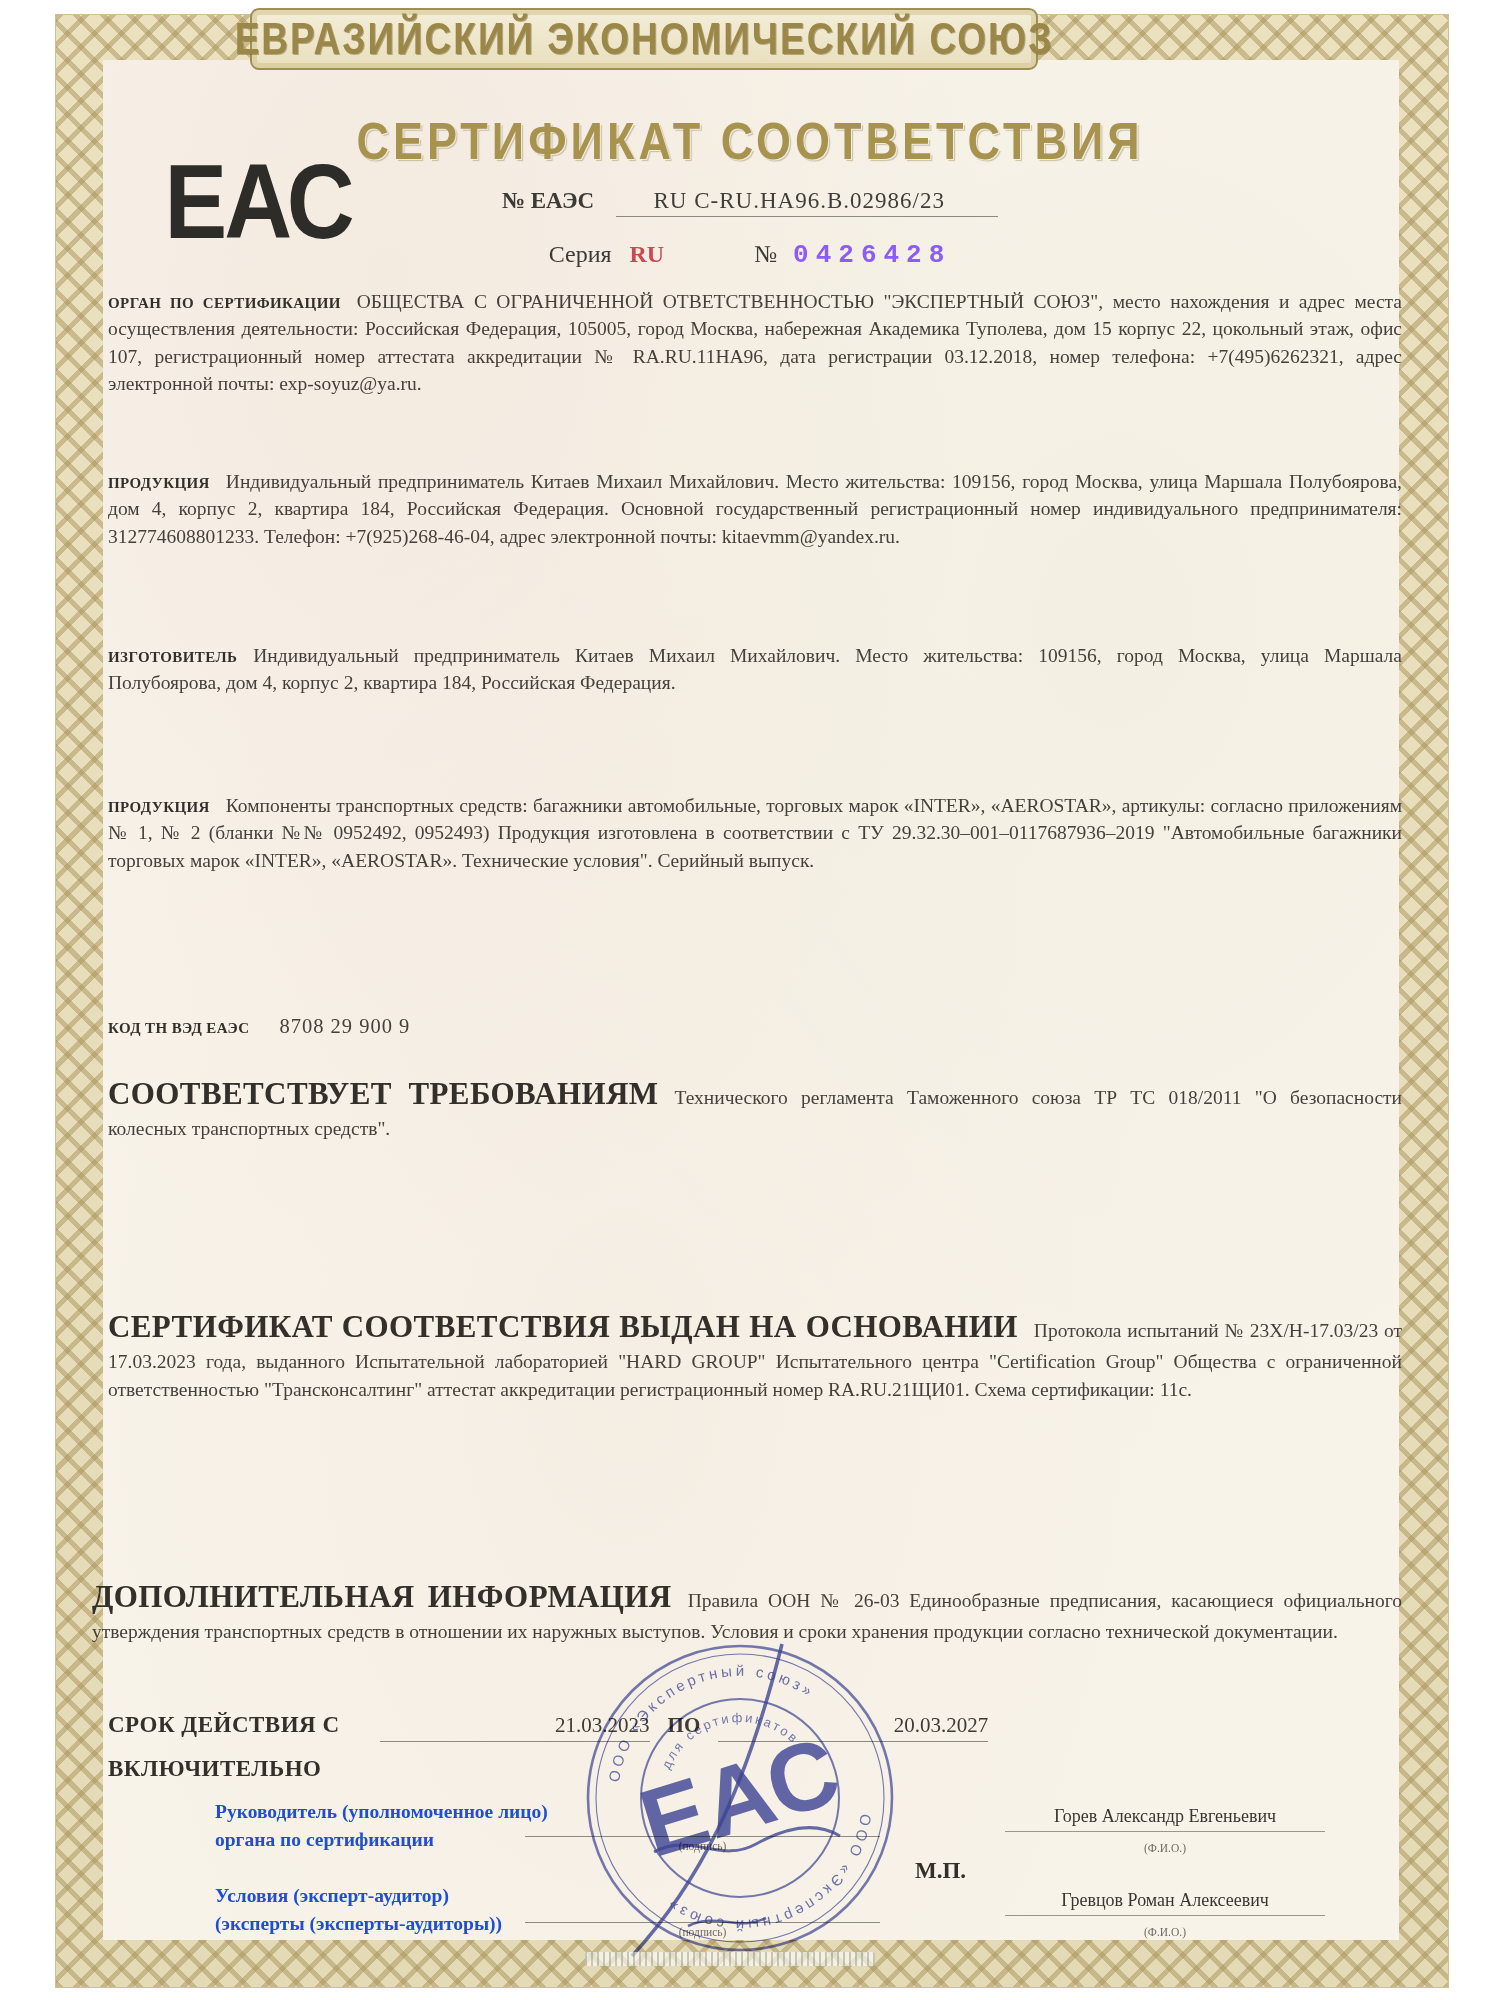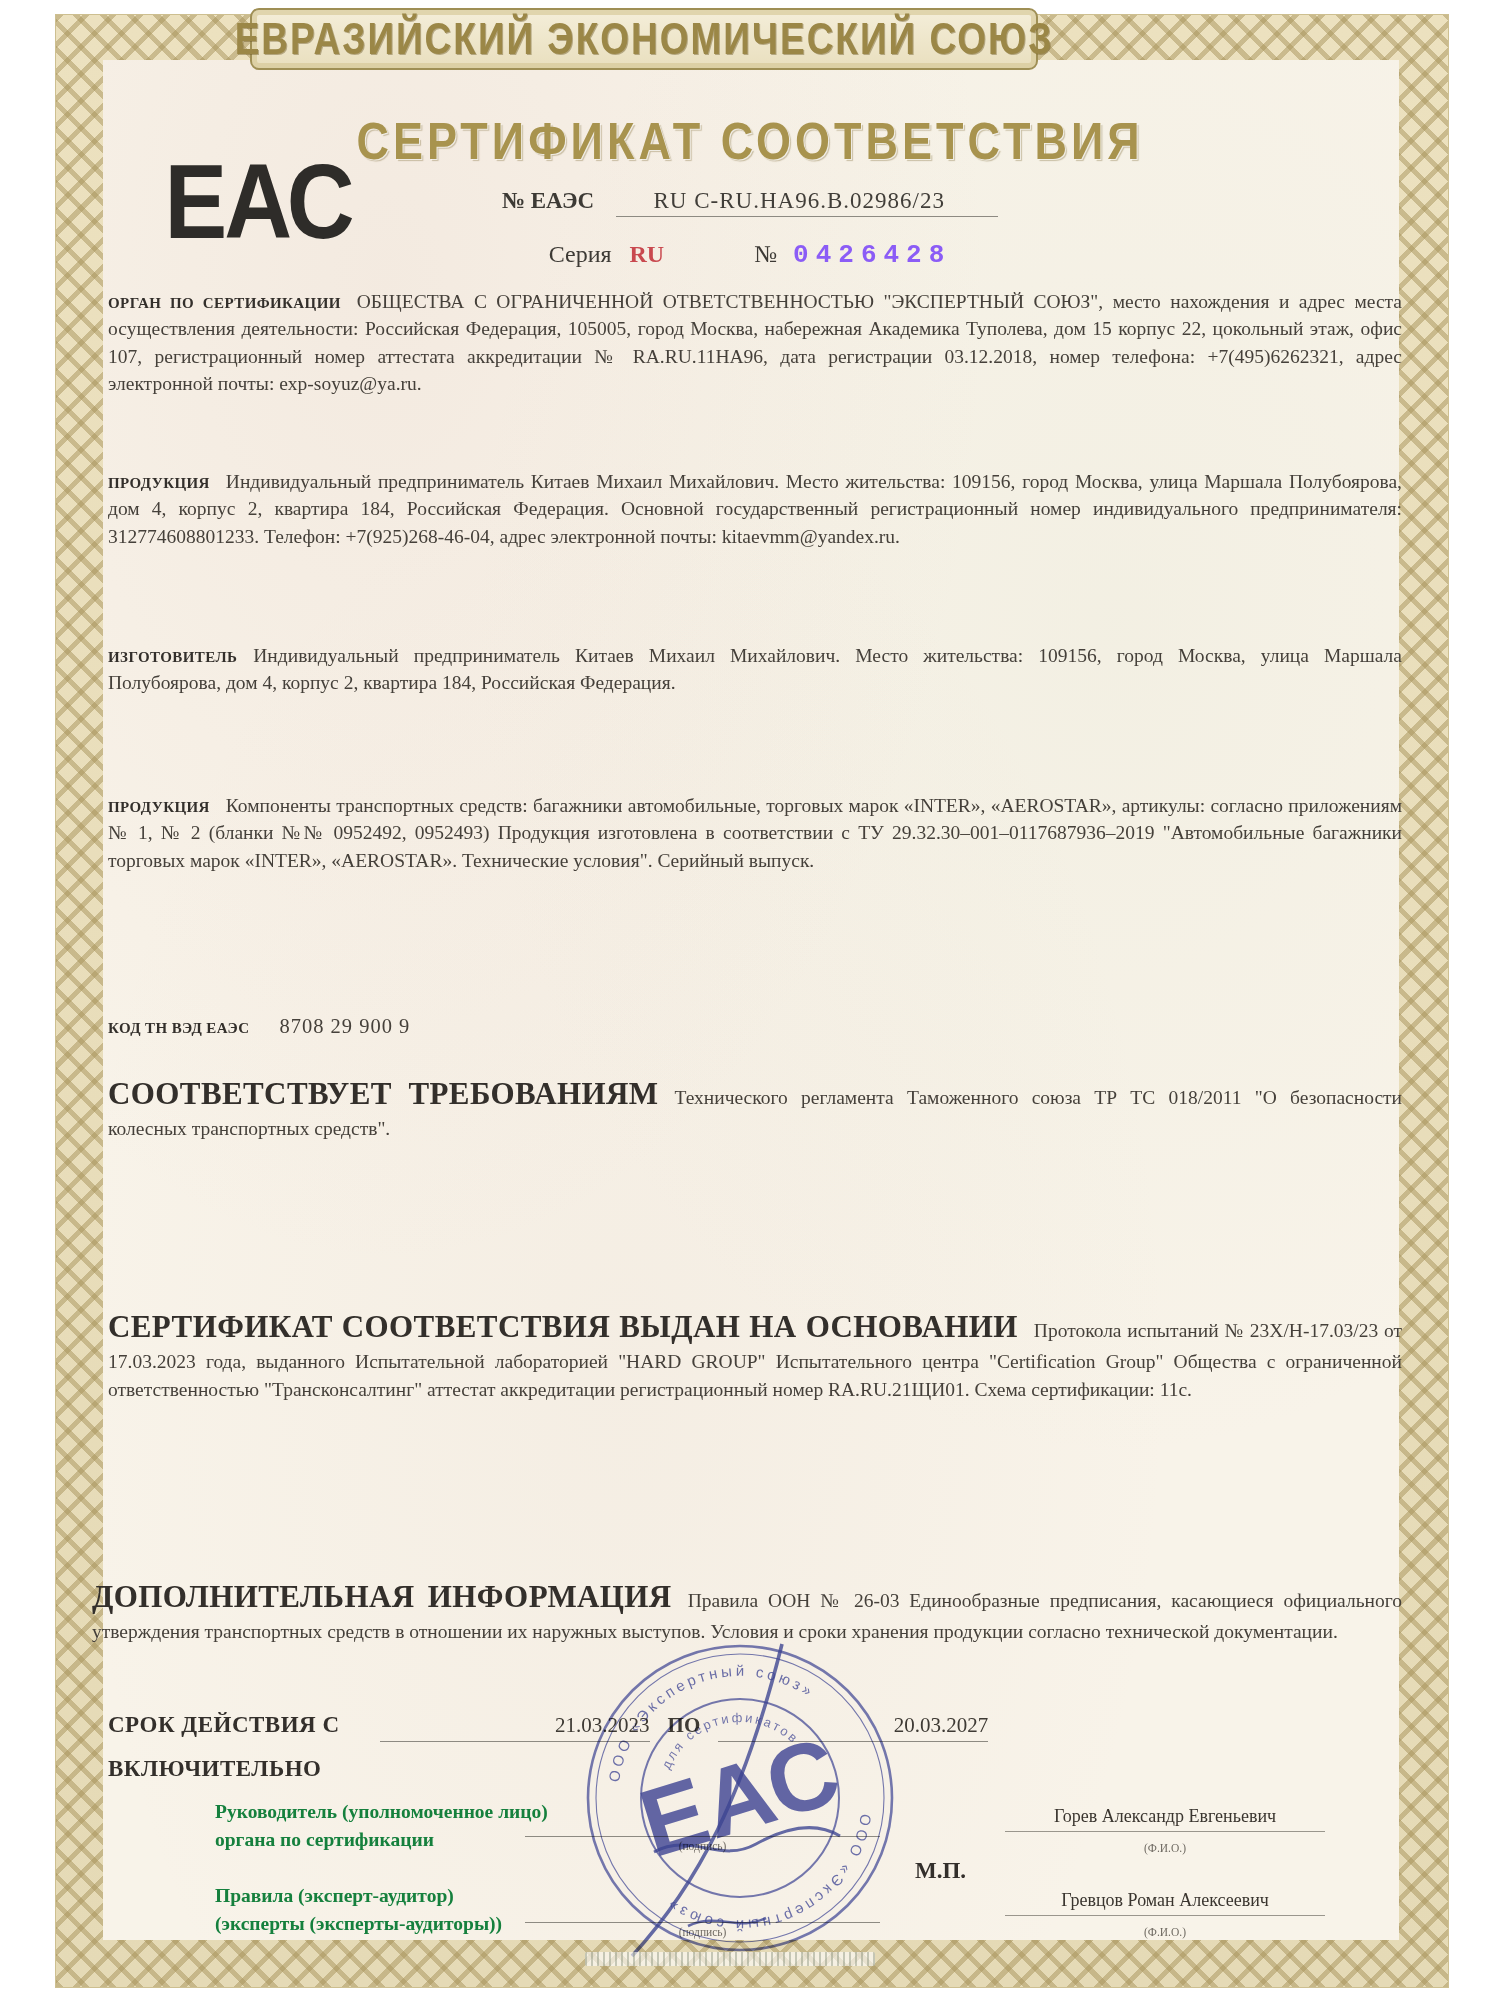--- a/index.html
+++ b/index.html
@@ -54,21 +54,21 @@
   .tnved-val{font-size:20.5px;letter-spacing:1px;margin-left:14px;}
   
   .validity{position:absolute;left:108px;top:1712px;width:1294px;font-size:20.5px;color:#3e3a34;}
   .validity .v-lbl{font-weight:bold;font-size:23px;letter-spacing:.5px;color:#332f2b;margin-right:40px;}
   .v-date{display:inline-block;width:270px;text-align:right;border-bottom:1.4px solid #8d8a82;
         padding-bottom:3px;font-size:21px;}
   .v-po{font-weight:bold;font-size:21px;margin:0 18px;}
   .v-incl{display:block;font-weight:bold;font-size:23px;letter-spacing:.5px;color:#332f2b;margin-top:14px;}
   
   .sig-label{position:absolute;left:215px;width:350px;font-weight:bold;font-size:19.5px;
-        line-height:1.45;color:#15803d;}
+        line-height:1.45;color:#1d4ed8;}
   .sig-line{position:absolute;border-bottom:1.4px solid #8d8a82;}
   .sig-cap{position:absolute;font-size:11.5px;color:#6f6a62;text-align:center;}
   .sig-name{position:absolute;width:320px;text-align:center;font-size:18px;color:#3a352f;
         padding-bottom:4px;border-bottom:1.3px solid #9a968d;}
   .mp{position:absolute;left:915px;top:1858px;font-weight:bold;font-size:23px;color:#332f2b;}
   
   .stamp{position:absolute;left:568px;top:1626px;width:344px;height:344px;
         mix-blend-mode:multiply;z-index:6;}
   .micro{position:absolute;left:585px;top:1952px;width:290px;height:14px;z-index:7;border-radius:2px;
         background:
@@ -141,21 +141,21 @@
   <div class="sig-label" style="top:1798px;">Руководитель (уполномоченное лицо) органа по сертификации</div>
   <div class="sig-line" style="left:525px;top:1800px;width:355px;height:36px;"></div>
   <div class="sig-cap" style="left:525px;top:1840px;width:355px;">(подпись)</div>
 
   <div class="sig-name" style="left:1005px;top:1806px;">Горев Александр Евгеньевич</div>
   <div class="sig-cap" style="left:1005px;top:1842px;width:320px;">(Ф.И.О.)</div>
 
   <div class="mp">М.П.</div>
 
   <div class="sig-label" style="top:1882px;">
-    <span>Правила (эксперт-аудитор)</span><br>
+    <span>Условия (эксперт-аудитор)</span><br>
     <span>(эксперты (эксперты-аудиторы))</span>
   </div>
   <div class="sig-line" style="left:525px;top:1888px;width:355px;height:34px;"></div>
   <div class="sig-cap" style="left:525px;top:1926px;width:355px;">(подпись)</div>
 
   <div class="sig-name" style="left:1005px;top:1890px;">Гревцов Роман Алексеевич</div>
   <div class="sig-cap" style="left:1005px;top:1926px;width:320px;">(Ф.И.О.)</div>
 
   <svg class="stamp" viewBox="0 0 344 344">
     <g fill="none" stroke="#4a52a8" opacity="0.75">

